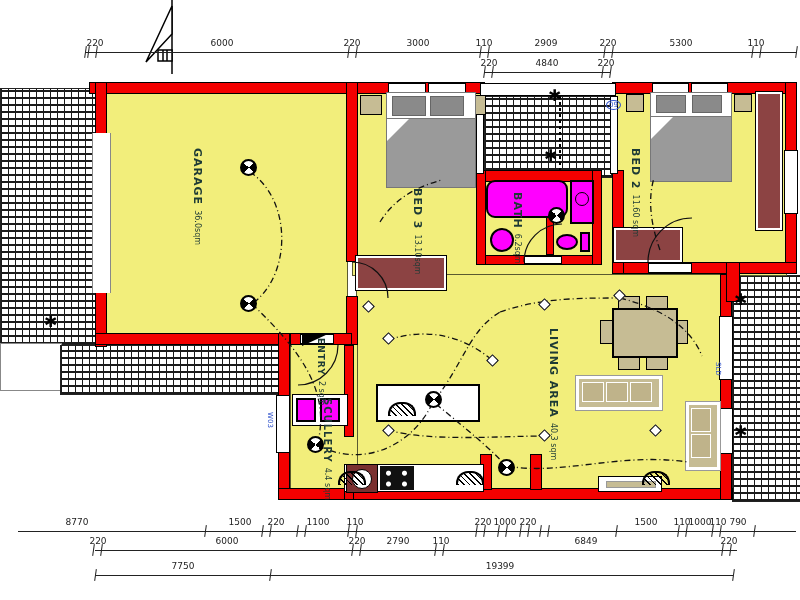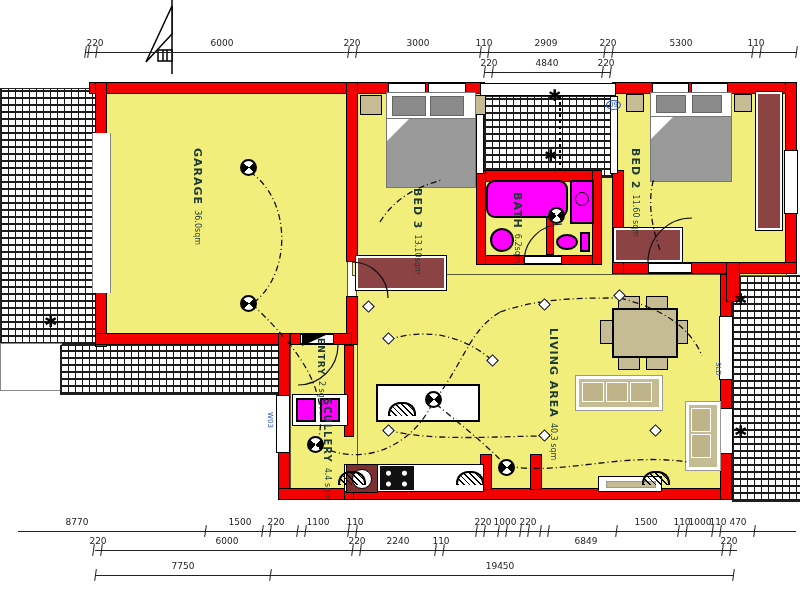--- a/index.html
+++ b/index.html
@@ -286,43 +286,43 @@
       <span class="dim-label" style="left: 276px; top: 517px;">220</span>
       <span class="dim-label" style="left: 318px; top: 517px;">1100</span>
       <span class="dim-label" style="left: 355px; top: 517px;">110</span>
       <span class="dim-label" style="left: 483px; top: 517px;">220</span>
       <span class="dim-label" style="left: 505px; top: 517px;">1000</span>
       <span class="dim-label" style="left: 528px; top: 517px;">220</span>
       <span class="dim-label" style="left: 646px; top: 517px;">1500</span>
       <span class="dim-label" style="left: 682px; top: 517px;">110</span>
       <span class="dim-label" style="left: 700px; top: 517px;">1000</span>
       <span class="dim-label" style="left: 718px; top: 517px;">110</span>
-      <span class="dim-label" style="left: 738px; top: 517px;">470</span>
+      <span class="dim-label" style="left: 738px; top: 517px;">790</span>
       <div class="dim-line" style="left: 95px; top: 550px; width: 642px;"></div>
       <div class="dim-tick" style="left: 93px; top: 544px;"></div>
       <div class="dim-tick" style="left: 101px; top: 544px;"></div>
       <div class="dim-tick" style="left: 352px; top: 544px;"></div>
       <div class="dim-tick" style="left: 360px; top: 544px;"></div>
       <div class="dim-tick" style="left: 435px; top: 544px;"></div>
       <div class="dim-tick" style="left: 443px; top: 544px;"></div>
       <div class="dim-tick" style="left: 722px; top: 544px;"></div>
       <div class="dim-tick" style="left: 730px; top: 544px;"></div>
       <span class="dim-label" style="left: 98px; top: 536px;">220</span>
       <span class="dim-label" style="left: 227px; top: 536px;">6000</span>
       <span class="dim-label" style="left: 357px; top: 536px;">220</span>
-      <span class="dim-label" style="left: 398px; top: 536px;">2240</span>
+      <span class="dim-label" style="left: 398px; top: 536px;">2790</span>
       <span class="dim-label" style="left: 441px; top: 536px;">110</span>
       <span class="dim-label" style="left: 581px; top: 536px; padding-left: 10px;">6849</span>
       <span class="dim-label" style="left: 729px; top: 536px;">220</span>
       <div class="dim-line" style="left: 95px; top: 575px; width: 638px;"></div>
       <div class="dim-tick" style="left: 95px; top: 569px;"></div>
       <div class="dim-tick" style="left: 270px; top: 569px;"></div>
       <div class="dim-tick" style="left: 733px; top: 569px;"></div>
       <span class="dim-label" style="left: 183px; top: 561px;">7750</span>
-      <span class="dim-label" style="left: 500px; top: 561px;">19450</span>
+      <span class="dim-label" style="left: 500px; top: 561px;">19399</span>
     </div>
   <div id="syms" class="abs" style="left:0;top:0;width:800px;height:600px;">
       <div class="light" style="left: 240px; top: 159px;"></div>
       <div class="light" style="left: 240px; top: 295px;"></div>
       <div class="light" style="left: 425px; top: 391px;"></div>
       <div class="light" style="left: 498px; top: 459px;"></div>
       <div class="light" style="left: 307px; top: 436px;"></div>
       <div class="light" style="left: 548px; top: 207px;"></div>
       <div class="sw" style="left: 384px; top: 334px;"></div>
       <div class="sw" style="left: 384px; top: 426px;"></div>

